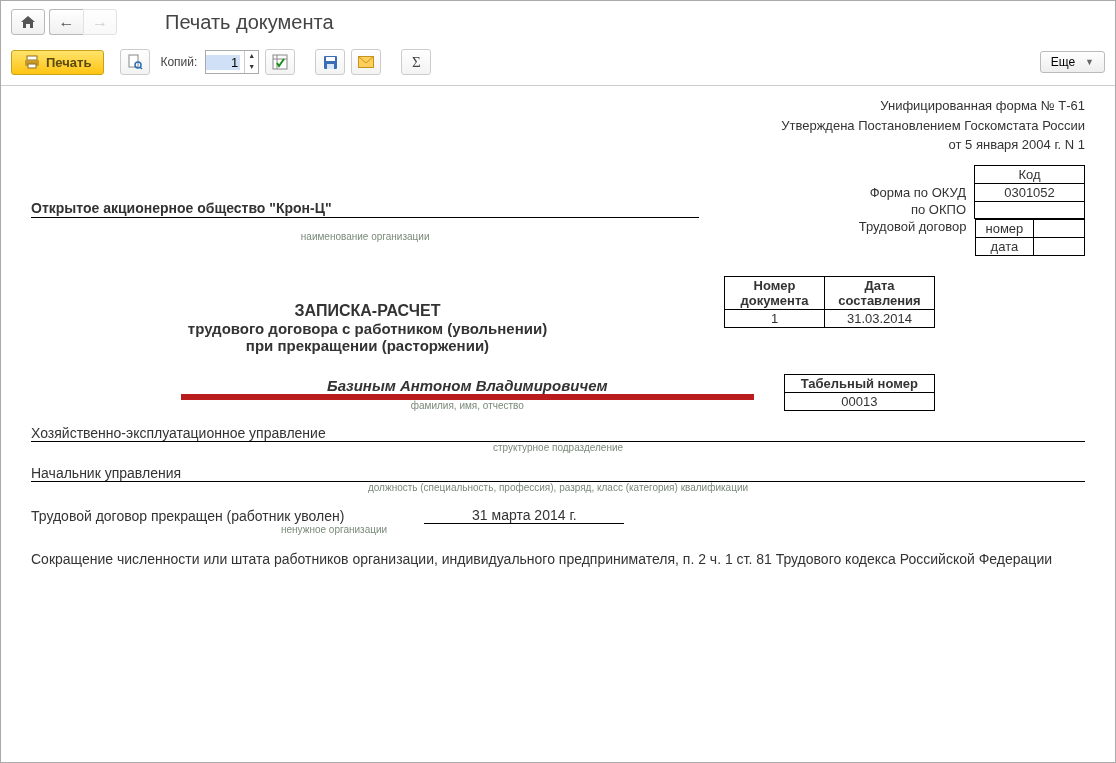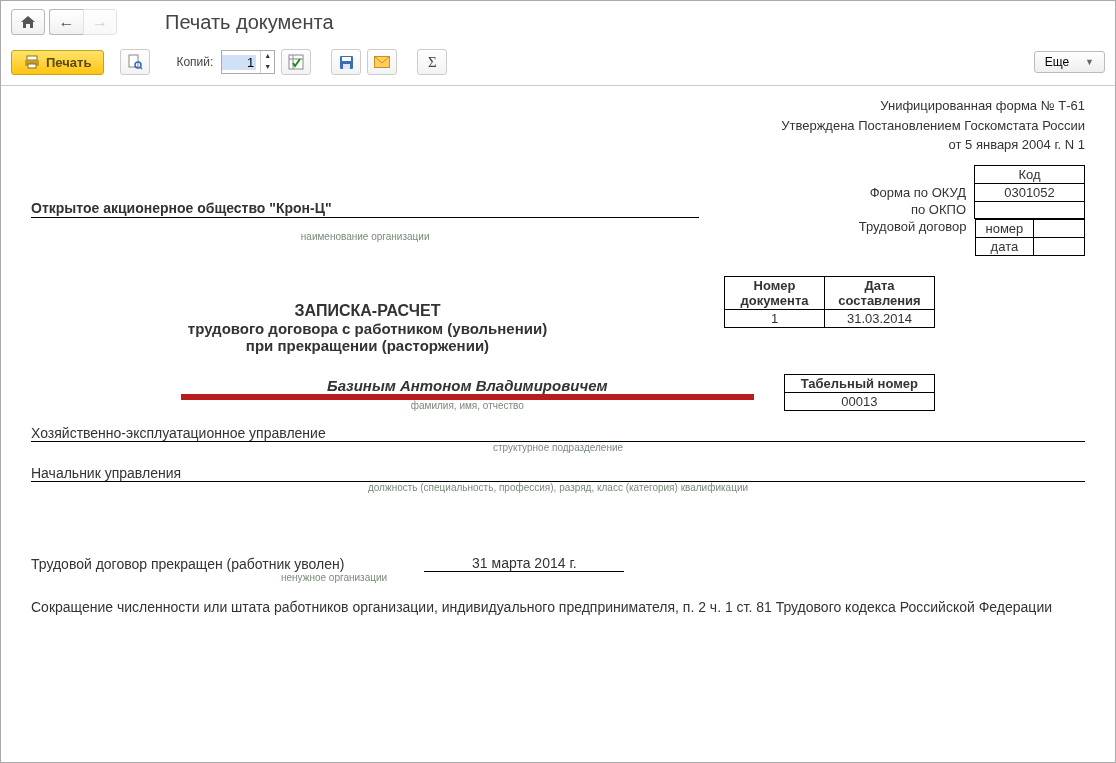--- a/index.html
+++ b/index.html
@@ -7,27 +7,27 @@
 .window { width: 1116px; height: 763px; border: 1px solid #aaa; position: relative; box-shadow: 4px 4px 6px rgba(0,0,0,0.25); }
 .header { display: flex; align-items: center; padding: 8px 10px; background: #fff; }
 .nav-btn { border: 1px solid #b8b8b8; background: linear-gradient(#fff,#f0f0f0); border-radius: 3px; width: 34px; height: 26px; margin-right: 4px; display: inline-flex; align-items: center; justify-content: center; cursor: pointer; font-size: 14px; }
 .nav-group { display: inline-flex; margin-right: 4px; }
 .nav-group .nav-btn:first-child { border-radius: 3px 0 0 3px; margin-right:0; border-right:none;}
 .nav-group .nav-btn:last-child { border-radius: 0 3px 3px 0; margin-left:0;}
 .title { font-size: 20px; color: #444; margin-left: 40px; }
 .toolbar { display: flex; align-items: center; padding: 6px 10px 10px; border-bottom: 1px solid #ccc; gap: 6px; }
 .print-btn { background: linear-gradient(#ffe36b,#ffc412); border: 1px solid #c6a215; border-radius: 3px; padding: 4px 12px; font-size: 13px; font-weight: bold; display: inline-flex; align-items: center; gap: 6px; cursor: pointer; color:#5a4a10;}
 .icon-btn { border: 1px solid #ccc; background: linear-gradient(#fff,#f3f3f3); border-radius: 3px; width: 30px; height: 26px; display: inline-flex; align-items: center; justify-content: center; cursor: pointer; font-size: 14px; }
-.copies-label { font-size: 12px; color: #444; margin-left:20px; margin-right:2px;}
+.copies-label { font-size: 12px; color: #444; margin-left:4px; margin-right:2px;}
 .copies-field { border: 1px solid #aaa; width: 54px; height: 24px; display: inline-flex; align-items: center; background:#fff;}
 .copies-field input { width: 34px; border: none; text-align: right; font-size: 13px; padding-right:2px; outline:none; background:#cfe0f7;}
 .spinner { display:flex; flex-direction:column; margin-left:auto;}
 .spinner span { font-size:7px; height:11px; line-height:9px; cursor:pointer; padding:0 3px; border-left:1px solid #ccc;}
 .spacer { flex: 1; }
-.more-btn { border: 1px solid #bbb; background: linear-gradient(#fff,#eee); border-radius: 3px; padding: 3px 10px; font-size: 12px; cursor: pointer; display:inline-flex; align-items:center; gap:16px; }
+.more-btn { border: 1px solid #bbb; background: linear-gradient(#fff,#eee); border-radius: 3px; padding: 3px 10px; font-size: 12px; cursor: pointer; display:inline-flex; align-items:center; gap:10px; }
 .doc-area { padding: 10px 30px 10px 30px; height: calc(100% - 95px); overflow: hidden; }
 .form-header-right { text-align: right; font-size: 13px; line-height: 1.5; margin-bottom: 10px; }
 .org-label { border-bottom: 1px solid #000; font-weight: bold; font-size: 14px; padding-bottom:1px;}
 .caption-small { font-size: 10px; color: #7a8a7a; text-align: center; }
 .doc-number-table { border-collapse: collapse; border-radius: 7px; }
 .doc-number-table th, .doc-number-table td { border: 1px solid #000; padding: 1px 12px; font-size: 13px; text-align:center;}
 .doc-title { font-weight: bold; font-size: 16px; text-align: center; padding-right:20px;}
 .doc-title-small { font-weight: bold; font-size: 15px; text-align:center; padding-right:20px;}
 .emp-name { font-weight: bold; font-style: italic; font-size: 15px; border-bottom: 6px solid #b91c1c; text-align:center;}
 .tabnum-table { border-collapse: collapse; }
@@ -220,21 +220,21 @@
     <div style="height:12px"></div>
 
     <div class="underline-row">Начальник управления</div>
     <div class="caption-small">должность (специальность, профессия), разряд, класс (категория) квалификации</div>
 
     <div style="height:14px"></div>
 
     <div class="flex-row" style="font-size:14px;">
       <div>Трудовой договор прекращен (работник уволен)</div>
       <div style="width:80px;"></div>
-      <div class="underline-seg" style="min-width:200px; text-align:center;margin-top:48px;">31 марта 2014 г.</div>
+      <div class="underline-seg" style="min-width:200px; text-align:center;">31 марта 2014 г.</div>
     </div>
     <div class="small-green" style="padding-left:250px;">ненужное организации</div>
 
     <div style="height:14px"></div>
 
     <div style="font-size:14px; line-height:1.5;">Сокращение численности или штата работников организации, индивидуального предпринимателя, п. 2 ч. 1 ст. 81 Трудового кодекса Российской Федерации</div>
 
   </div>
 </div>
 

